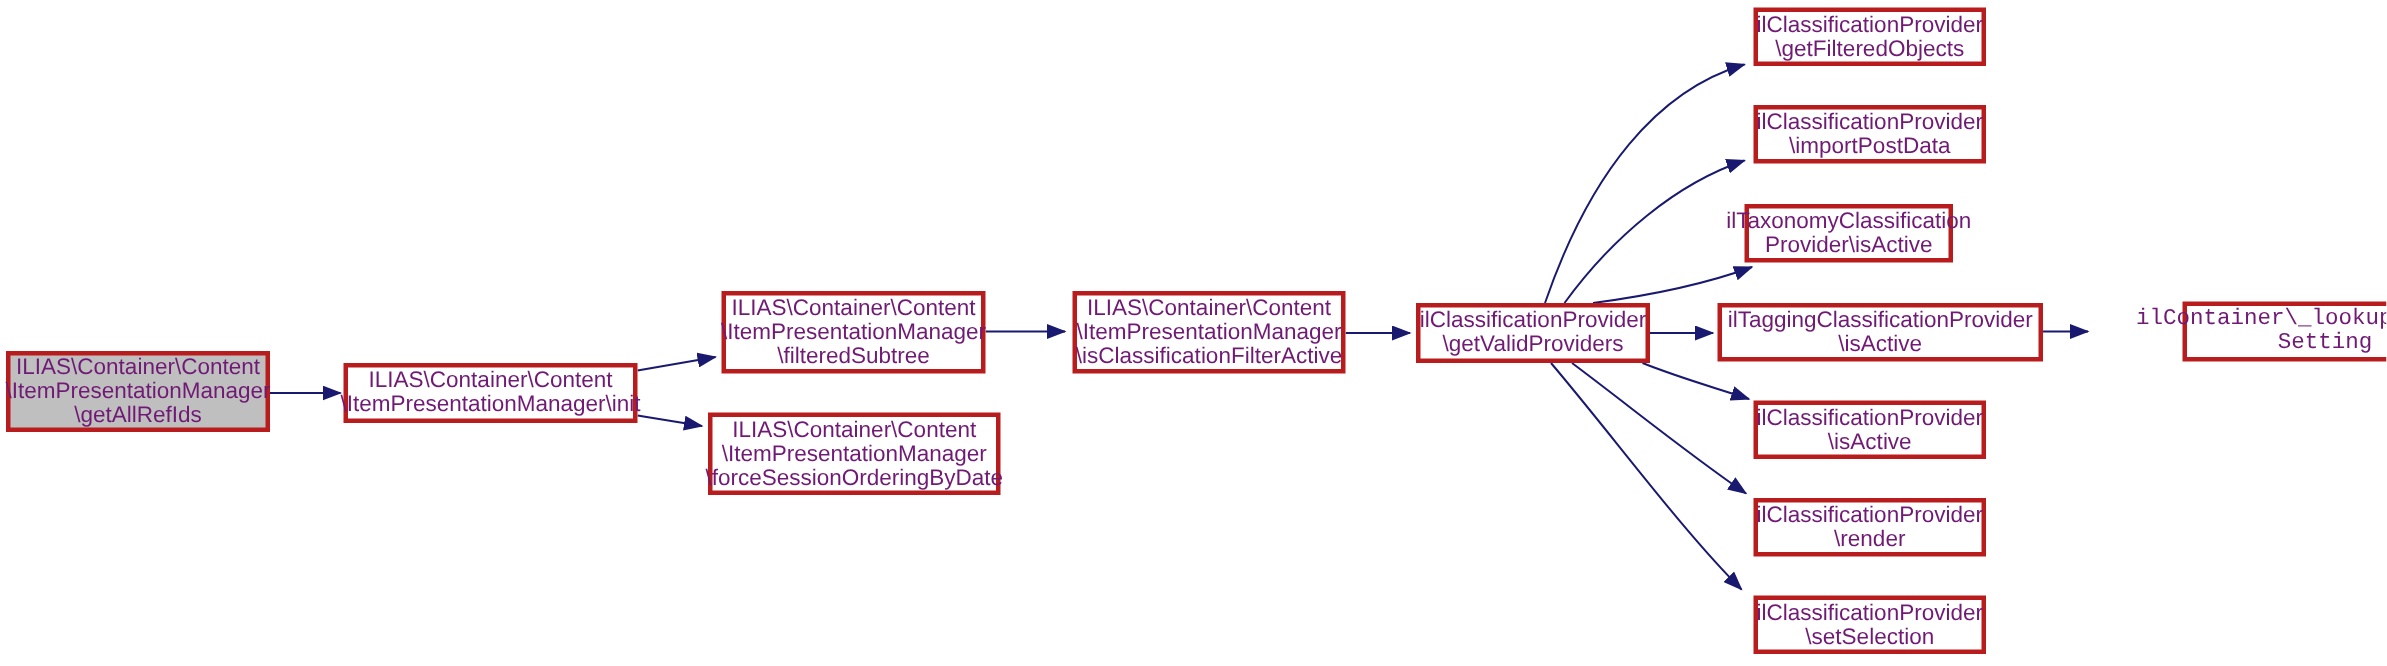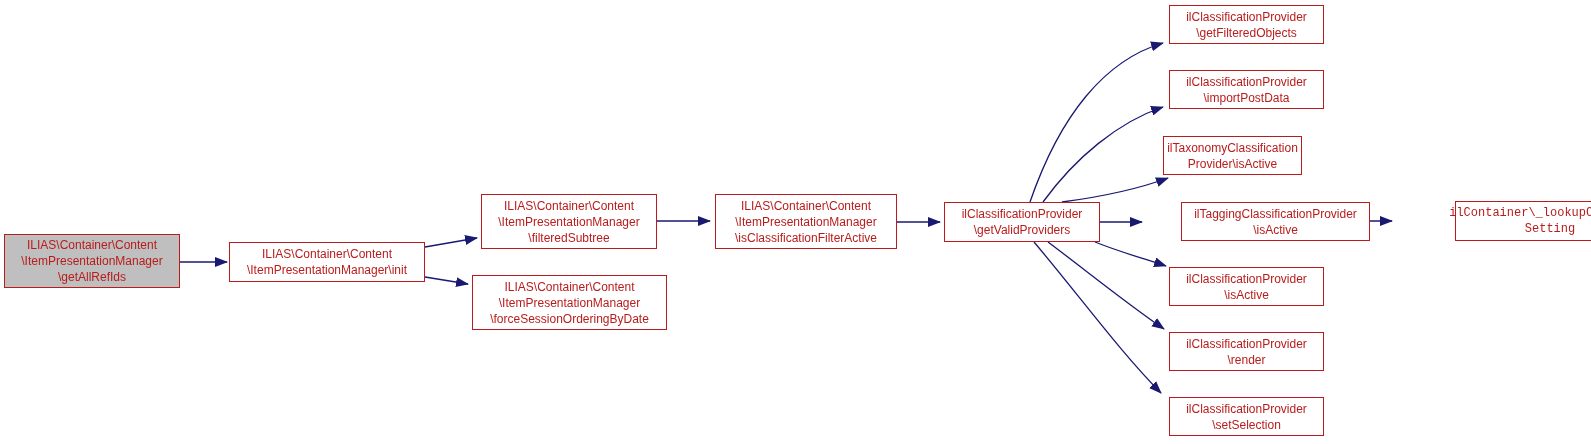--- a/index.html
+++ b/index.html
@@ -15,24 +15,24 @@
     position: absolute;
     left: 0; top: 0;
   }
   .node {
     position: absolute;
     box-sizing: border-box;
     display: flex;
     align-items: center;
     justify-content: center;
     text-align: center;
-    border: 1px solid #b91c1c;
+    border: 3px solid #b91c1c;
     background: #ffffff;
-    color: #b91c1c;
-    font-size: 12px;
+    color: #701a75;
+    font-size: 15px;
     line-height: 16px;
     white-space: pre-line;
     cursor: pointer;
   }
   .node.highlight {
     background: #bfbfbf;
   }
 </style>
 </head>
 <body>
@@ -104,21 +104,21 @@
   <div class="node" style="left:1169px; top:70px; width:155px; height:39px;">
     <span>ilClassificationProvider
 \importPostData</span>
   </div>
 
   <div class="node" style="left:1163px; top:136px; width:139px; height:39px;">
     <span>ilTaxonomyClassification
 Provider\isActive</span>
   </div>
 
-  <div class="node" style="left:1181px; top:202px; width:189px; height:39px;align-items:center;">
+  <div class="node" style="left:1145px; top:202px; width:217px; height:39px;align-items:center;">
     <span>ilTaggingClassificationProvider
 \isActive</span>
   </div>
 
   <div class="node" style="left:1169px; top:267px; width:155px; height:39px;">
     <span>ilClassificationProvider
 \isActive</span>
   </div>
 
   <div class="node" style="left:1169px; top:332px; width:155px; height:39px;">

